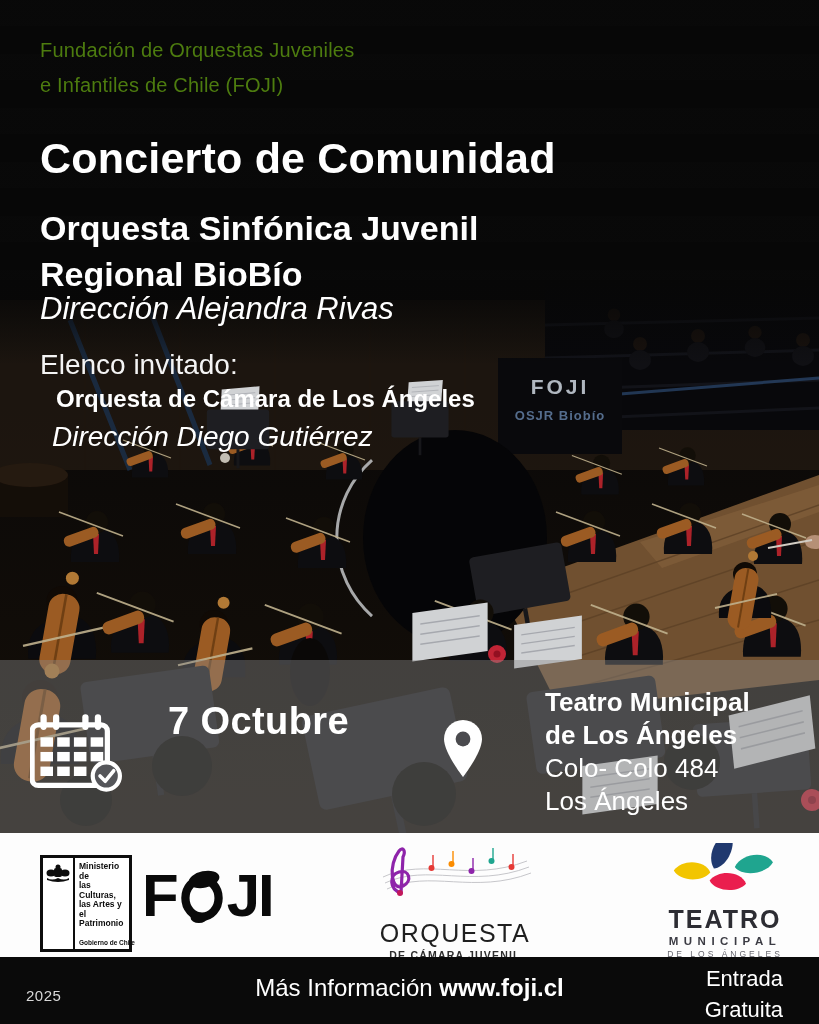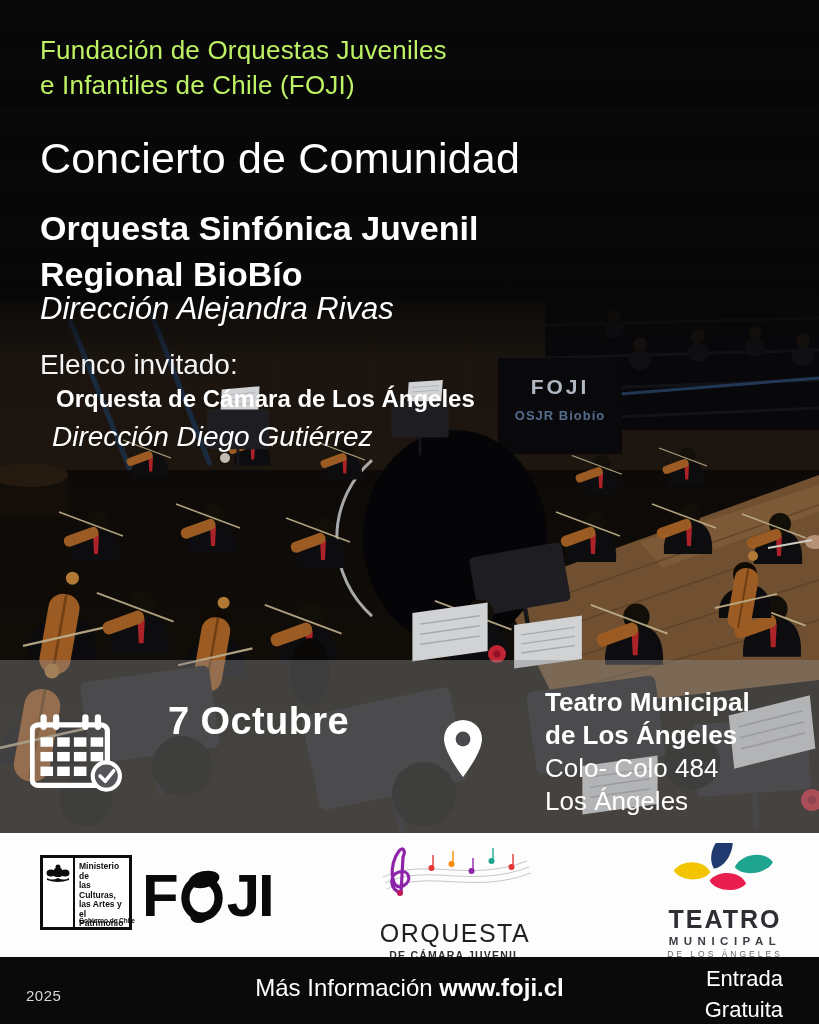--- a/index.html
+++ b/index.html
@@ -10,36 +10,36 @@
   .abs{position:absolute;}
   
   .top-texture{left:0;top:0;width:819px;height:320px;
     background:repeating-linear-gradient(180deg,#0a0a0a 0 26px,#070707 26px 54px);
     opacity:.55;}
   
   .photo{left:0;top:280px;width:819px;height:553px;}
   
   .band{left:0;top:660px;width:819px;height:173px;background:rgba(138,138,138,0.42);}
   
-  .org{left:40px;top:33px;font-size:26px;line-height:35px;font-weight:400;color:#bef264;letter-spacing:.2px;}
-  .title{left:40px;top:134px;font-size:43px;font-weight:400;color:#ffffff;letter-spacing:.2px;}
+  .org{left:40px;top:33px;font-size:20px;line-height:35px;font-weight:400;color:#4d7c0f;letter-spacing:.2px;}
+  .title{left:40px;top:134px;font-size:43px;font-weight:700;color:#ffffff;letter-spacing:.2px;}
   .orch{left:40px;top:205px;font-size:34px;line-height:46px;font-weight:700;}
   .dir1{left:40px;top:291px;font-size:31px;font-style:italic;font-weight:500;}
   .guest-label{left:40px;top:349px;font-size:28px;font-weight:400;color:#f4f4f4;}
   .guest-name{left:56px;top:385px;font-size:24px;font-weight:700;}
   .dir2{left:40px;top:421px;font-size:28px;font-style:italic;font-weight:500;margin-left:12px;}
   
   .cal-icon{left:30px;top:714px;}
   .date-block{left:168px;top:694px;font-size:38px;font-weight:800;line-height:54px;letter-spacing:.4px;}
   .pin-icon{left:444px;top:720px;}
   .venue{left:545px;top:686px;font-size:26px;line-height:33px;}
   .venue .b{font-weight:700;}
   
   .strip{left:0;top:833px;width:819px;height:124px;background:#fdfdfd;}
-  .ministry{left:40px;top:855px;width:92px;height:75px;border:3px solid #0d0d0d;
+  .ministry{left:40px;top:855px;width:92px;height:97px;border:3px solid #0d0d0d;
     box-sizing:border-box;display:flex;background:#fff;color:#0d0d0d;}
   .ministry .col-l{width:30px;border-right:2px solid #0d0d0d;display:flex;justify-content:center;padding-top:6px;}
   .ministry .col-r{flex:1;position:relative;padding:4px 2px 2px 4px;}
   .ministry .mtxt{font-size:8.5px;line-height:9.5px;font-weight:700;}
   .ministry .gob{position:absolute;left:4px;bottom:3px;font-size:6.5px;font-weight:700;white-space:nowrap;}
   .fojimark{left:142px;top:866px;display:flex;align-items:center;color:#0a0a0a;
     font-size:60px;font-weight:800;letter-spacing:-2px;line-height:60px;}
   .chamber{left:365px;top:843px;width:180px;text-align:center;color:#1f1f1f;}
   .chamber .l1{font-size:25px;font-weight:400;letter-spacing:1.5px;margin-top:16px;}
   .chamber .l2{font-size:10.5px;font-weight:700;letter-spacing:1.2px;color:#2e2e2e;margin-top:1px;}

